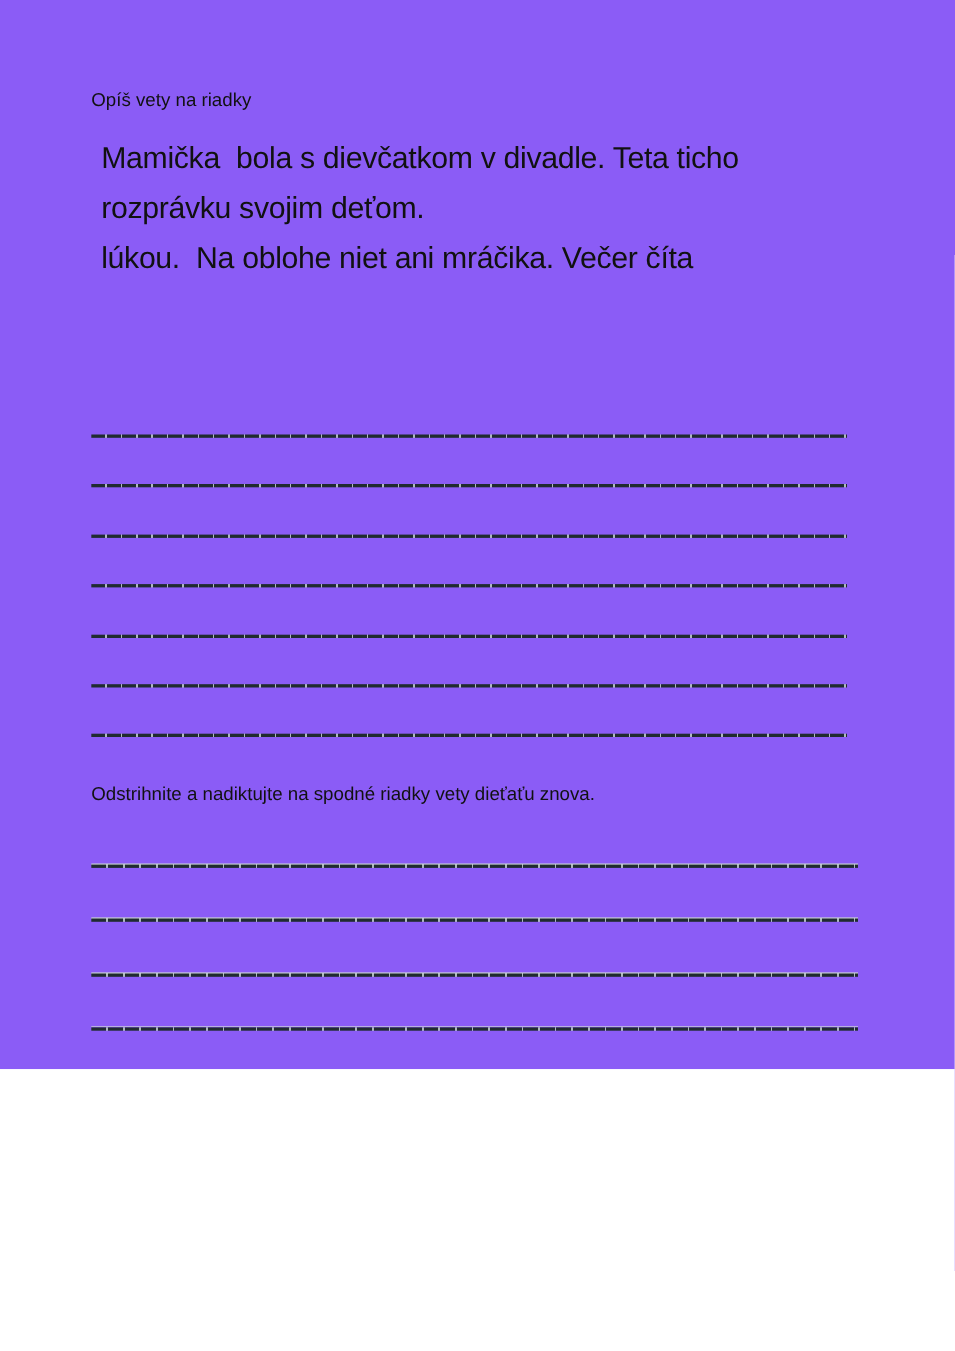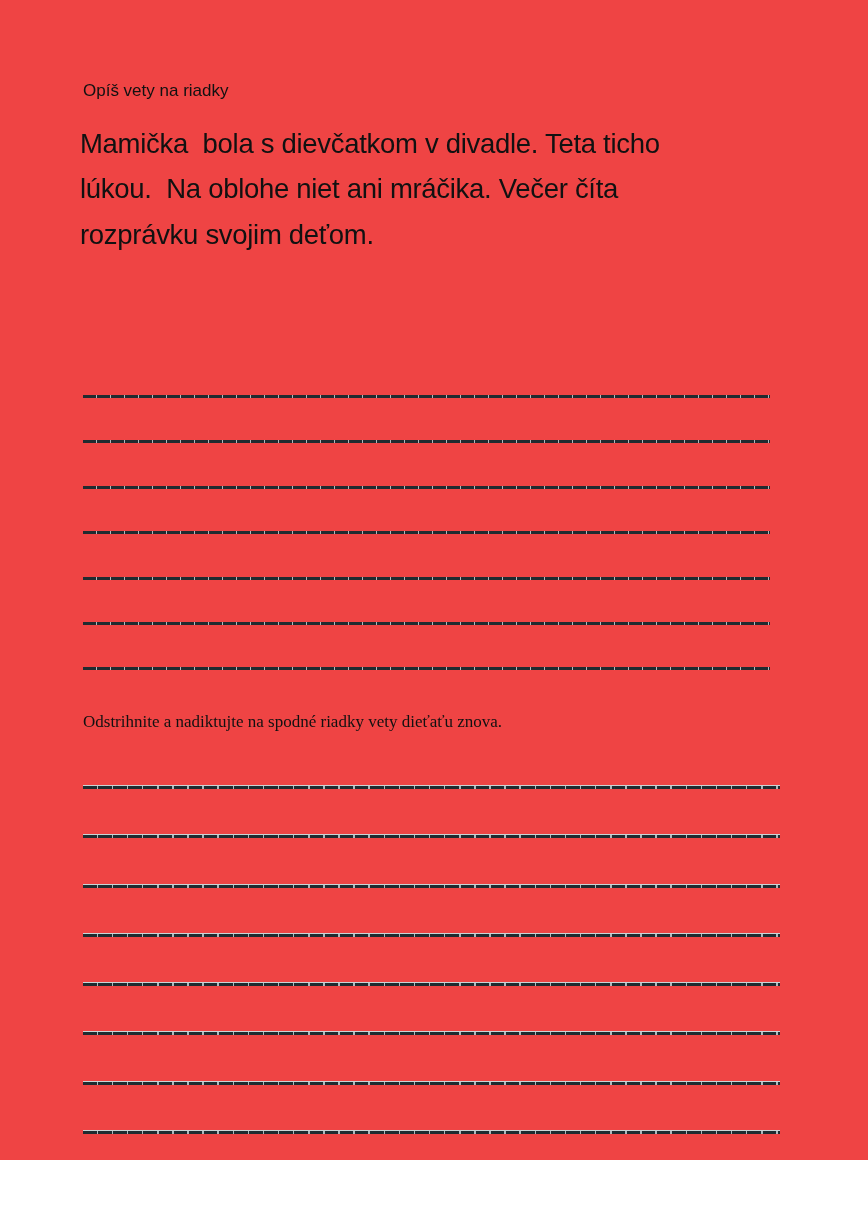--- a/index.html
+++ b/index.html
@@ -3,38 +3,38 @@
 <meta charset="utf-8">
 <style>
   html, body {
     margin: 0;
     padding: 0;
     background: #ffffff;
   }
   .page {
     position: relative;
     width: 868px;
-    height: 1160px;
-    background: #ef4444;
+    height: 972px;
+    background: #8b5cf6;
     overflow: hidden;
     font-family: "Liberation Sans", sans-serif;
     color: var(--text-color, #111111);
   }
   .top-instruction {
     position: absolute;
     left: 83px;
     top: 80px;
     font-size: 17px;
     line-height: 22px;
     color: var(--text-color, #111111);
     white-space: pre;
   }
   .paragraph {
     position: absolute;
-    left: 80px;
+    left: 92px;
     top: 121px;
     width: 720px;
   }
   .para-line {
     font-size: 27.5px;
     line-height: 45.4px;
     letter-spacing: -0.3px;
     color: var(--text-color, #111111);
     white-space: pre;
   }
@@ -62,21 +62,20 @@
     margin-bottom: 0;
   }
   .cut-instruction {
     position: absolute;
     left: 83px;
     top: 711px;
     font-size: 17px;
     line-height: 22px;
     color: var(--text-color, #111111);
     white-space: pre;
-    font-family: Liberation Serif, serif;
   }
   .lines-dictation {
     top: 786px;
     width: 697px;
   }
   .lines-dictation .rule {
     height: 3px;
     margin-bottom: 46.3px;
     box-shadow: 0 -1px 0 #ccd4d6;
     background: repeating-linear-gradient(
@@ -93,22 +92,22 @@
 </style>
 </head>
 <body>
 
 <div class="page">
 
   <div class="top-instruction">Opíš vety na riadky</div>
 
   <div class="paragraph">
       <div class="para-line">Mamička  bola s dievčatkom v divadle. Teta ticho</div>
+      <div class="para-line">rozprávku svojim deťom.</div>
       <div class="para-line">lúkou.  Na oblohe niet ani mráčika. Večer číta</div>
-      <div class="para-line">rozprávku svojim deťom.</div>
     </div>
 
   <div class="lines-block lines-copy">
       <div class="rule"></div>
       <div class="rule"></div>
       <div class="rule"></div>
       <div class="rule"></div>
       <div class="rule"></div>
       <div class="rule"></div>
       <div class="rule"></div>

